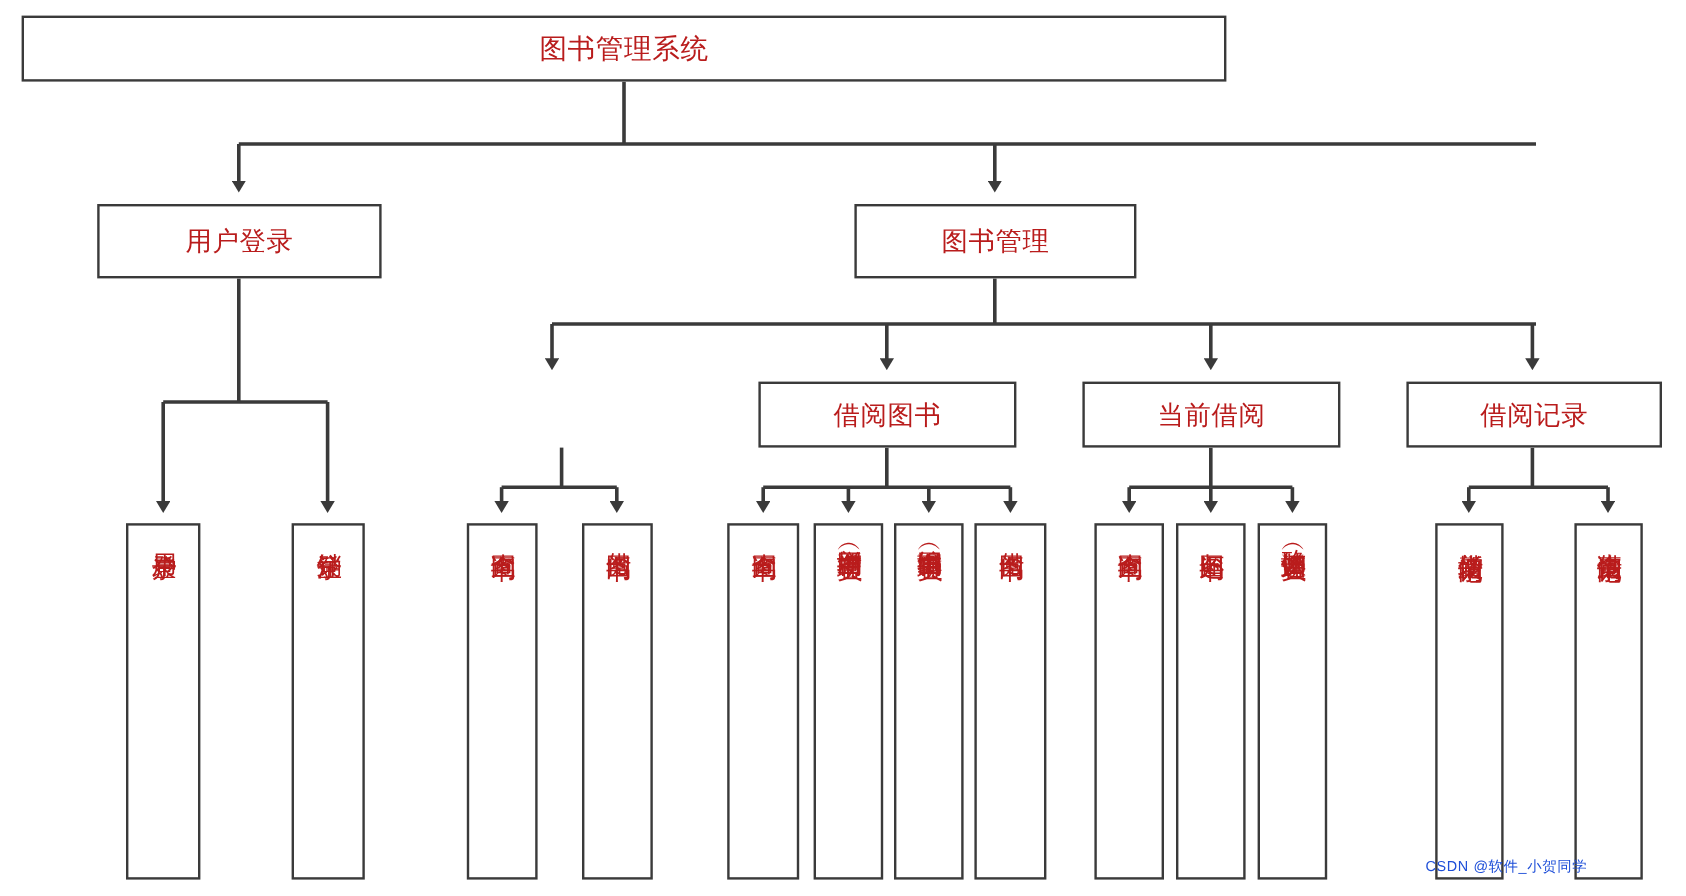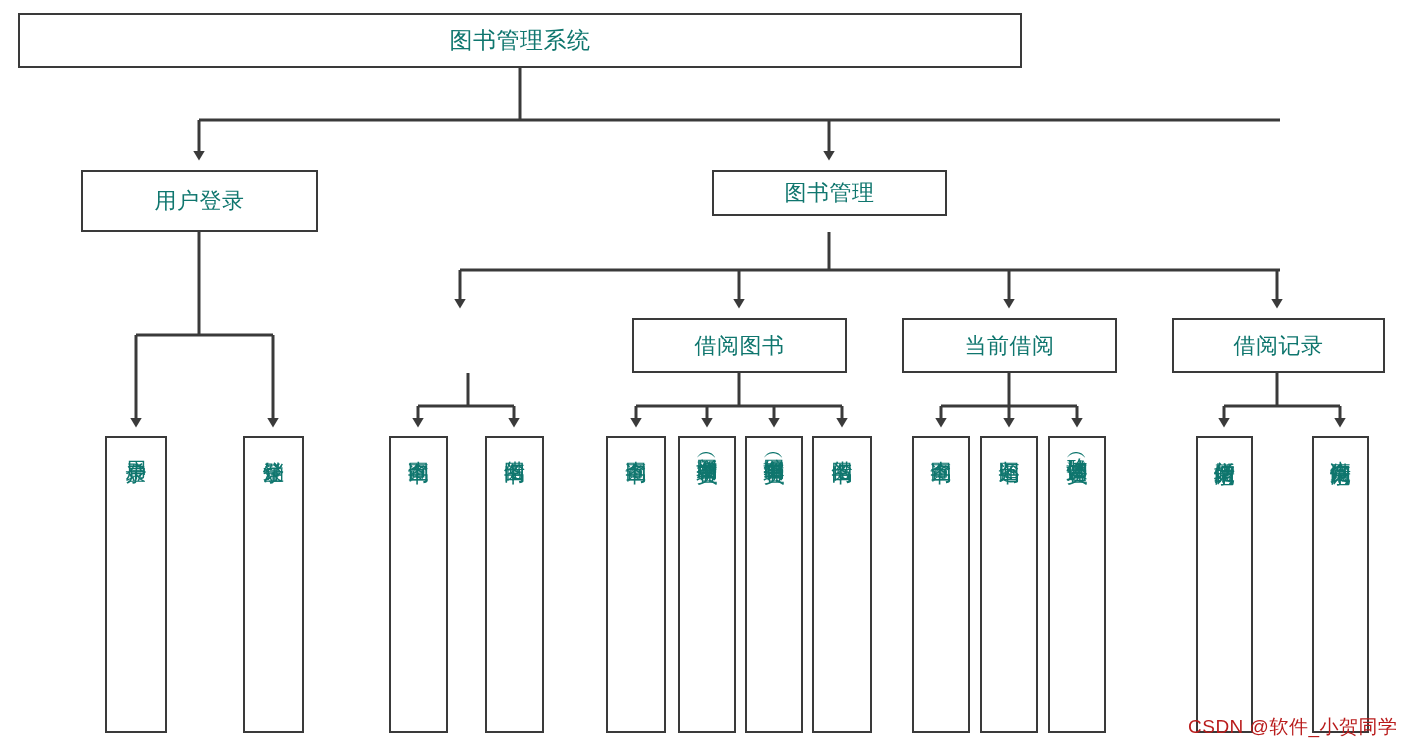--- a/index.html
+++ b/index.html
@@ -26,21 +26,21 @@
     pointer-events: none;
   }
   .node {
     position: absolute;
     box-sizing: border-box;
     background: #ffffff;
     border: 2px solid #3a3a3a;
     display: flex;
     align-items: center;
     justify-content: center;
-    color: #0f766e;
+    color: #b91c1c;
   }
   .node .label {
     display: block;
     text-align: center;
     line-height: 1.18;
   }
   .node.horiz .label {
     font-size: 22px;
     letter-spacing: 0.5px;
   }
@@ -58,22 +58,22 @@
     font-size: 21px;
     line-height: 1.04;
     letter-spacing: 1px;
     white-space: nowrap;
   }
   .node.vert.tall-text {
     padding-top: 3px;
   }
   .watermark {
     position: absolute;
-    font-size: 19px;
-    color: #b91c1c;
+    font-size: 12px;
+    color: #1d4ed8;
     white-space: nowrap;
     letter-spacing: 0.5px;
   }
 </style>
 </head>
 <body>
 
 <div id="canvas">
 
   <svg class="wires" viewBox="0 0 1405 747">
@@ -126,21 +126,21 @@
     </g>
   </svg>
 
   <div class="node horiz root" style="left:18px; top:13px; width:1004px; height:55px;">
     <span class="label">图书管理系统</span>
   </div>
 
   <div class="node horiz" style="left:81px; top:170px; width:237px; height:62px;">
     <span class="label">用户登录</span>
   </div>
-  <div class="node horiz" style="left:712px; top:170px; width:235px; height:46px;">
+  <div class="node horiz" style="left:712px; top:170px; width:235px; height:62px;">
     <span class="label">图书管理</span>
   </div>
 
   <div class="node horiz" style="left:632px; top:318px; width:215px; height:55px;">
     <span class="label">借阅图书</span>
   </div>
   <div class="node horiz" style="left:902px; top:318px; width:215px; height:55px;">
     <span class="label">当前借阅</span>
   </div>
   <div class="node horiz" style="left:1172px; top:318px; width:213px; height:55px;">

